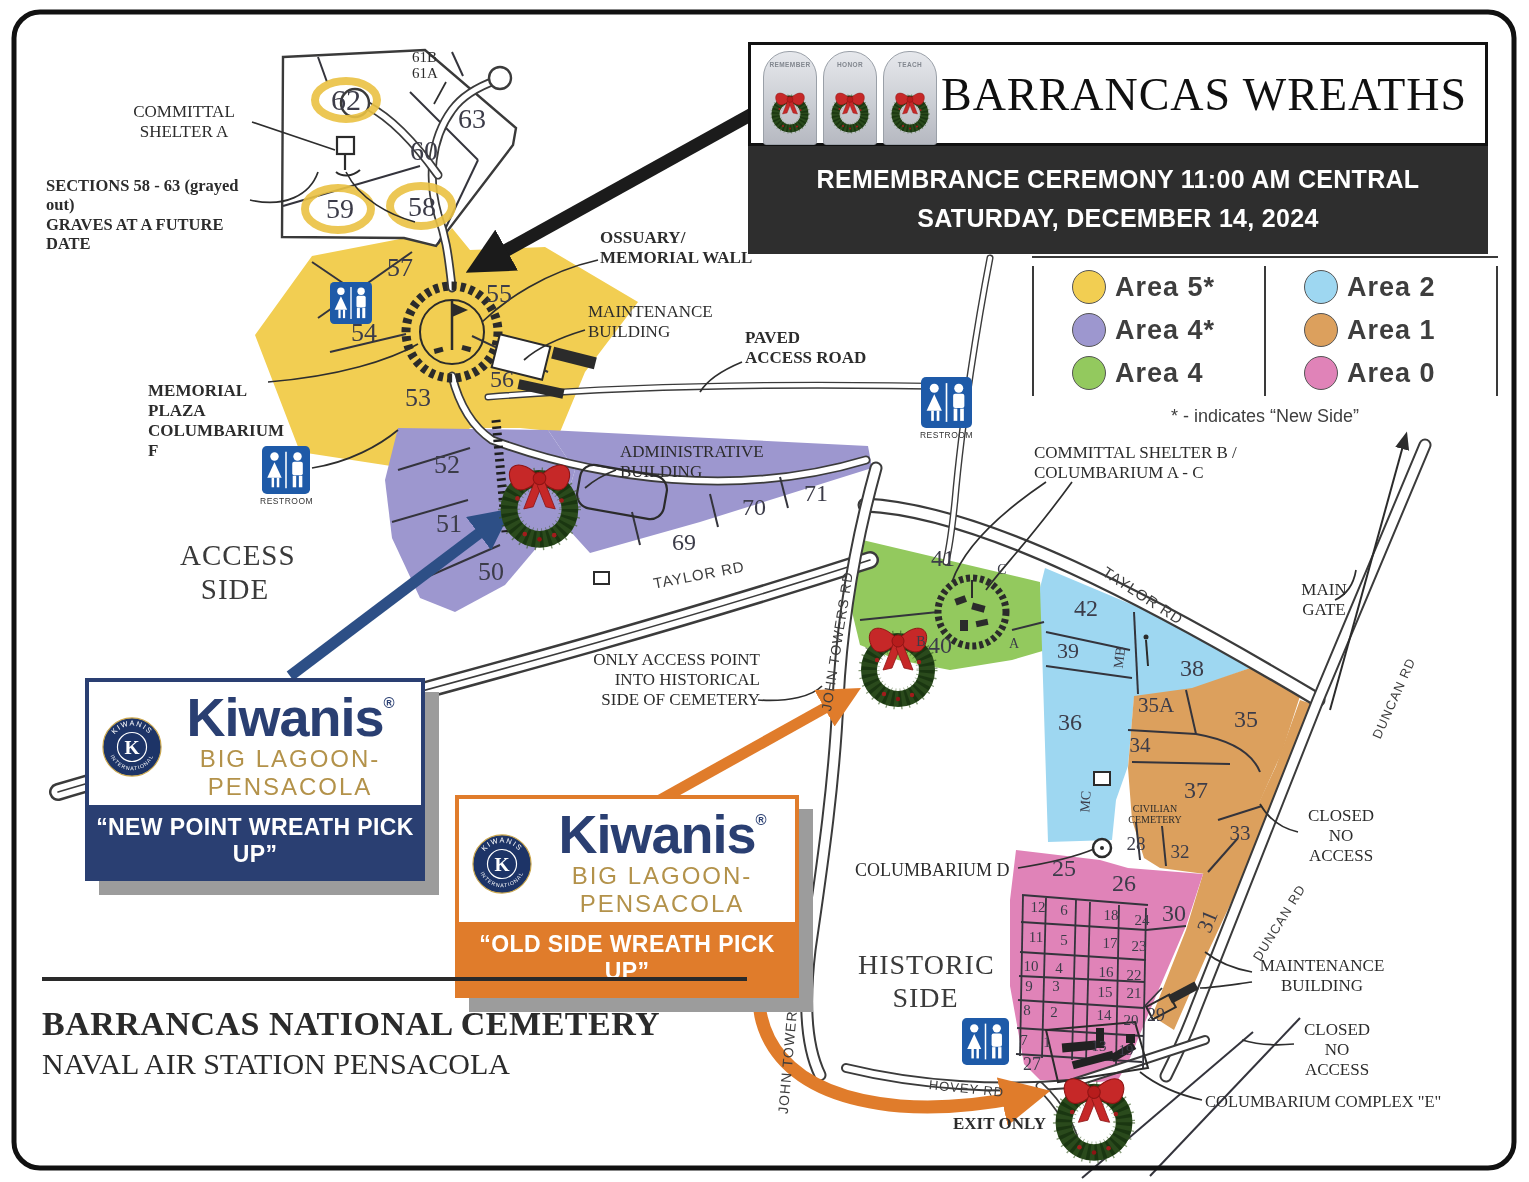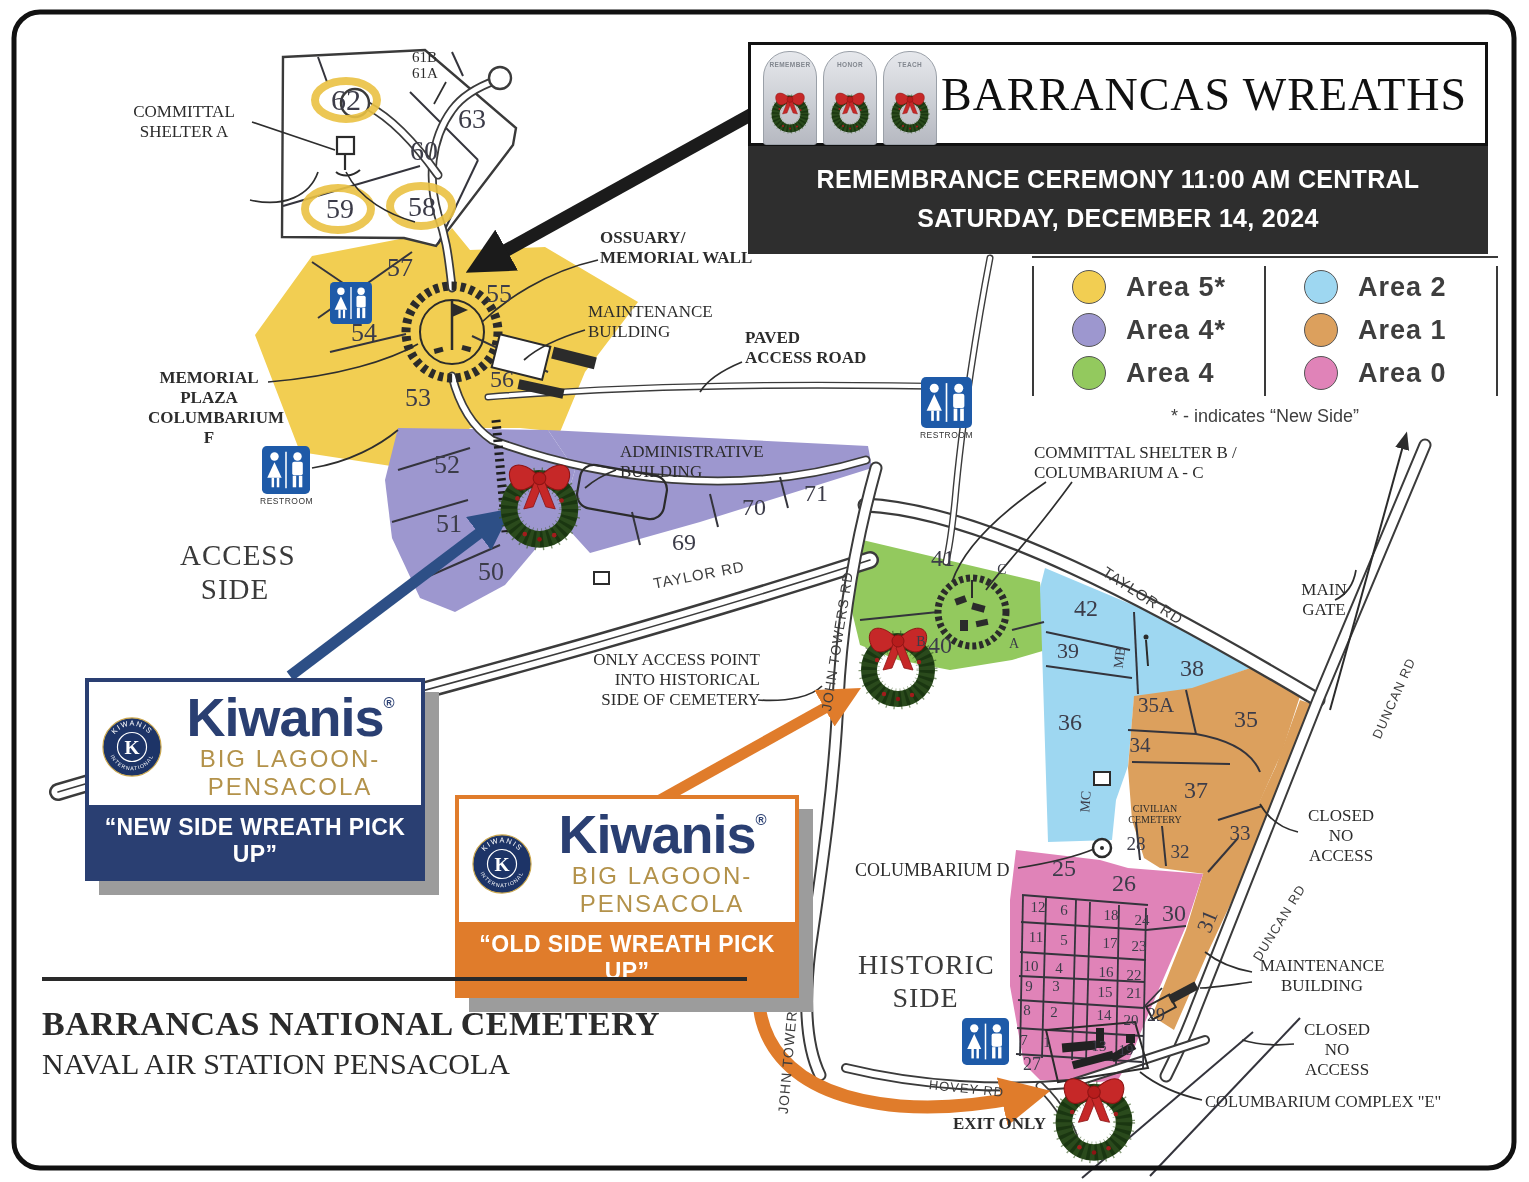--- a/index.html
+++ b/index.html
@@ -24,21 +24,21 @@
   .tomb svg{position:absolute;left:1px;top:30px;}
   #hdr .title{flex:1;text-align:center;font-size:46px;color:#101010;letter-spacing:1px;}
   #hdr .banner{background:#2e2e2e;color:#fff;text-align:center;font-family:"Liberation Sans",sans-serif;
         font-weight:bold;font-size:25px;padding:14px 0 16px;line-height:1.55;letter-spacing:.3px;}
   
   #legend{position:absolute;left:1032px;top:256px;width:466px;font-family:"Liberation Sans",sans-serif;}
   #legend .topline{border-top:2px solid #3a3a3a;margin-bottom:8px;}
   #legend .cols{display:flex;}
   #legend .vbar{width:2px;background:#3a3a3a;align-self:stretch;}
   #legend .col{flex:1;display:flex;flex-direction:column;gap:9px;padding:4px 0 6px 38px;}
-  .lrow{display:flex;align-items:center;gap:20px;}
+  .lrow{display:flex;align-items:center;gap:9px;}
   .dot{width:34px;height:34px;border-radius:50%;border:1.5px solid #555;box-sizing:border-box;}
   .lrow span.lab{font-size:27px;font-weight:bold;color:#3e3e3e;letter-spacing:1px;}
   #legend .foot{text-align:center;font-size:18px;color:#3e3e3e;margin-top:10px;}
   
   .kbox{position:absolute;background:#fff;}
   .kbox .krow{display:flex;align-items:center;gap:10px;padding:10px 14px 4px 12px;background:#fff;}
   .kword{flex:1;text-align:center;}
   .kbrand{font-family:"Liberation Sans",sans-serif;font-weight:bold;font-size:54px;color:#2a3f72;line-height:.95;letter-spacing:-1px;}
   .kbrand sup{font-size:15px;vertical-align:28px;}
   .ksub{font-family:"Liberation Sans",sans-serif;font-size:24px;color:#b3924a;letter-spacing:2px;margin-top:2px;}
@@ -398,27 +398,29 @@
     <text class="slbl" x="921" y="646" font-size="14">B</text>
     <text class="slbl" x="1014" y="648" font-size="14">A</text>
   </g>
 
   <rect x="14" y="12" width="1500" height="1156" rx="26" fill="none" stroke="#111" stroke-width="5"></rect>
 </svg>
 
 <div id="labels">
   <div class="mlabel" style="left:118px;top:102px;width:132px;text-align:center;">COMMITTAL
 SHELTER A</div>
+  <div class="mlabel b700" style="left:46px;top:176px;width:220px;font-size:16.5px;">SECTIONS 58 - 63 (grayed out)
+GRAVES AT A FUTURE DATE</div>
   <div class="mlabel b700" style="left:600px;top:228px;width:160px;">OSSUARY/
 MEMORIAL WALL</div>
   <div class="mlabel" style="left:588px;top:302px;width:150px;">MAINTENANCE
 BUILDING</div>
   <div class="mlabel b700" style="left:745px;top:328px;width:140px;">PAVED
 ACCESS ROAD</div>
-  <div class="mlabel b700" style="left:148px;top:368px;width:122px;text-align:center;">MEMORIAL PLAZA
+  <div class="mlabel b700" style="left:148px;top:381px;width:122px;text-align:left;">MEMORIAL PLAZA
 COLUMBARIUM F</div>
   <div class="mlabel" style="left:620px;top:442px;width:160px;">ADMINISTRATIVE
 BUILDING</div>
   <div class="mlabel big" style="left:180px;top:538px;width:110px;text-align:center;">ACCESS
 SIDE</div>
   <div class="mlabel" style="left:1034px;top:443px;width:240px;">COMMITTAL SHELTER B /
 COLUMBARIUM A - C</div>
   <div class="mlabel" style="left:588px;top:650px;width:172px;text-align:right;">ONLY ACCESS POINT
 INTO HISTORICAL
 SIDE OF CEMETERY</div>
@@ -523,21 +525,21 @@
       <text font-size="7.5" fill="#fff" letter-spacing="1.5" font-family="Liberation Sans,sans-serif"><textPath href="#sealTopA" startOffset="50%" text-anchor="middle">KIWANIS</textPath></text>
       <text font-size="5.5" fill="#fff" letter-spacing="1" font-family="Liberation Sans,sans-serif"><textPath href="#sealBotA" startOffset="50%" text-anchor="middle">INTERNATIONAL</textPath></text>
       <circle cx="32" cy="32" r="15" fill="none" stroke="#fff" stroke-width="1.2"></circle>
       <text x="32" y="39" font-size="20" font-weight="bold" fill="#fff" text-anchor="middle" font-family="Liberation Serif,serif">K</text>
     </svg>
     <div class="kword">
       <div class="kbrand"><span>Kiwanis</span><sup>®</sup></div>
       <div class="ksub">BIG LAGOON-PENSACOLA</div>
     </div>
   </div>
-  <div class="kband">“NEW SIDE WREATH PICK UP”</div>
+  <div class="kband">“NEW POINT WREATH PICK UP”</div>
 </div>
 
 <div id="kold" class="kbox">
   <div class="krow">
     <svg width="62" height="62" viewBox="0 0 64 64">
       <circle cx="32" cy="32" r="30" fill="#1d3467" stroke="#caa64c" stroke-width="1.2"></circle>
       <path id="sealTopB" d="M 10,32 A 22,22 0 0 1 54,32" fill="none"></path>
       <path id="sealBotB" d="M 8,32 A 24,24 0 0 0 56,32" fill="none"></path>
       <text font-size="7.5" fill="#fff" letter-spacing="1.5" font-family="Liberation Sans,sans-serif"><textPath href="#sealTopB" startOffset="50%" text-anchor="middle">KIWANIS</textPath></text>
       <text font-size="5.5" fill="#fff" letter-spacing="1" font-family="Liberation Sans,sans-serif"><textPath href="#sealBotB" startOffset="50%" text-anchor="middle">INTERNATIONAL</textPath></text>

